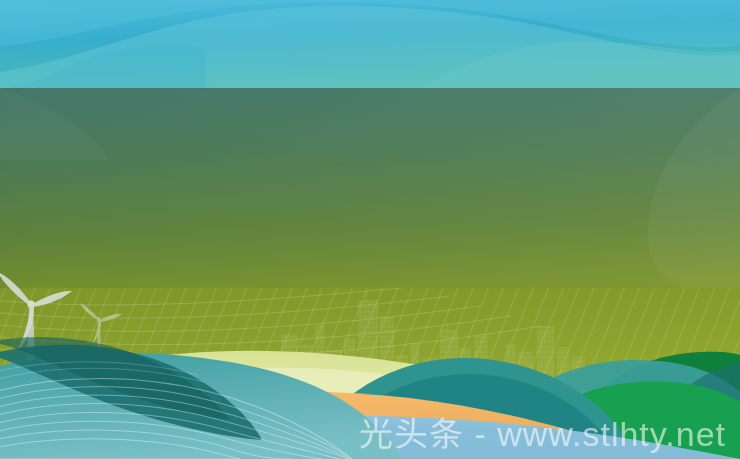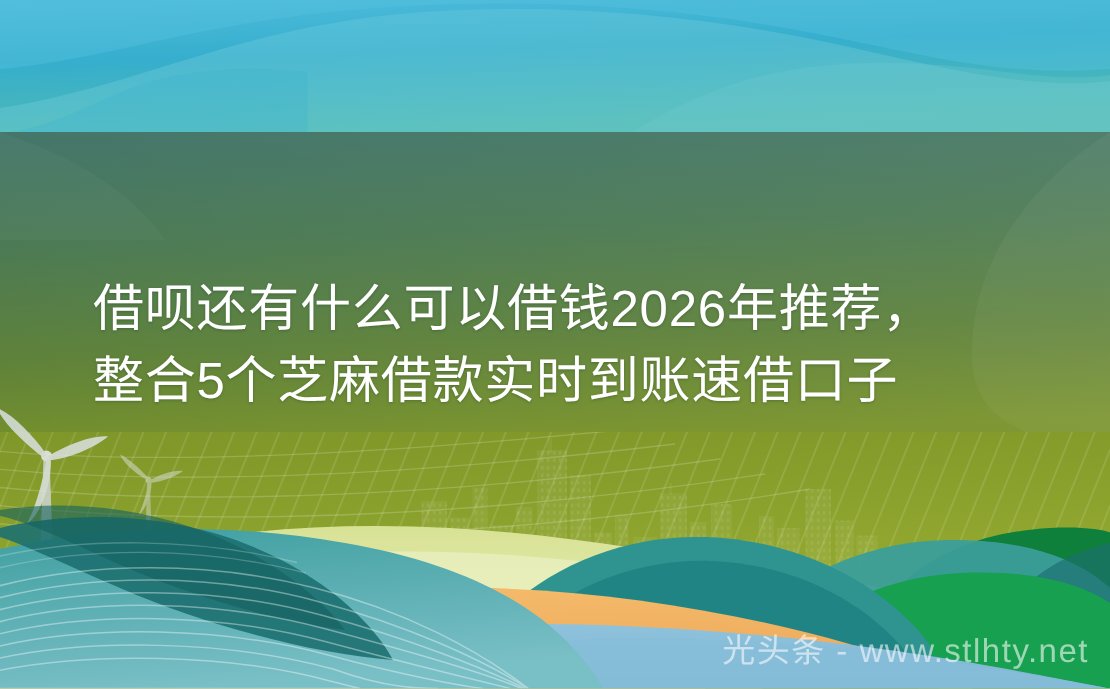--- a/index.html
+++ b/index.html
@@ -49,21 +49,21 @@
     text-shadow: 0 1px 2px rgba(20, 50, 30, 0.30);
   }
 
   
   .watermark {
     position: absolute;
     right: 14px;
     bottom: 8px;
     z-index: 40;
     font-family: "Liberation Sans", "DejaVu Sans", sans-serif;
-    font-size: 22px;
+    font-size: 34px;
     line-height: 34px;
     color: rgba(255, 255, 255, 0.58);
     letter-spacing: 1px;
     white-space: nowrap;
     pointer-events: none;
   }
 </style>
 </head>
 <body>
 
@@ -278,20 +278,16 @@
         </g>
         <g stroke="#ffffff" fill="none" opacity="0.22" stroke-width="0.9">
           <path d="M-6,380 C56,364 134,364 204,382"></path>
           <path d="M-6,372 C54,358 130,358 198,375"></path>
         </g>
       </g>
 
     </g>
   </svg>
 
-  <div class="headline-block">
-    <div class="headline-line">借呗还有什么可以借钱2026年推荐，</div>
-    <div class="headline-line">整合5个芝麻借款实时到账速借口子</div>
-  </div>
 
   <div class="watermark">光头条 - www.stlhty.net</div>
 
 </div>
 
 </body></html>

